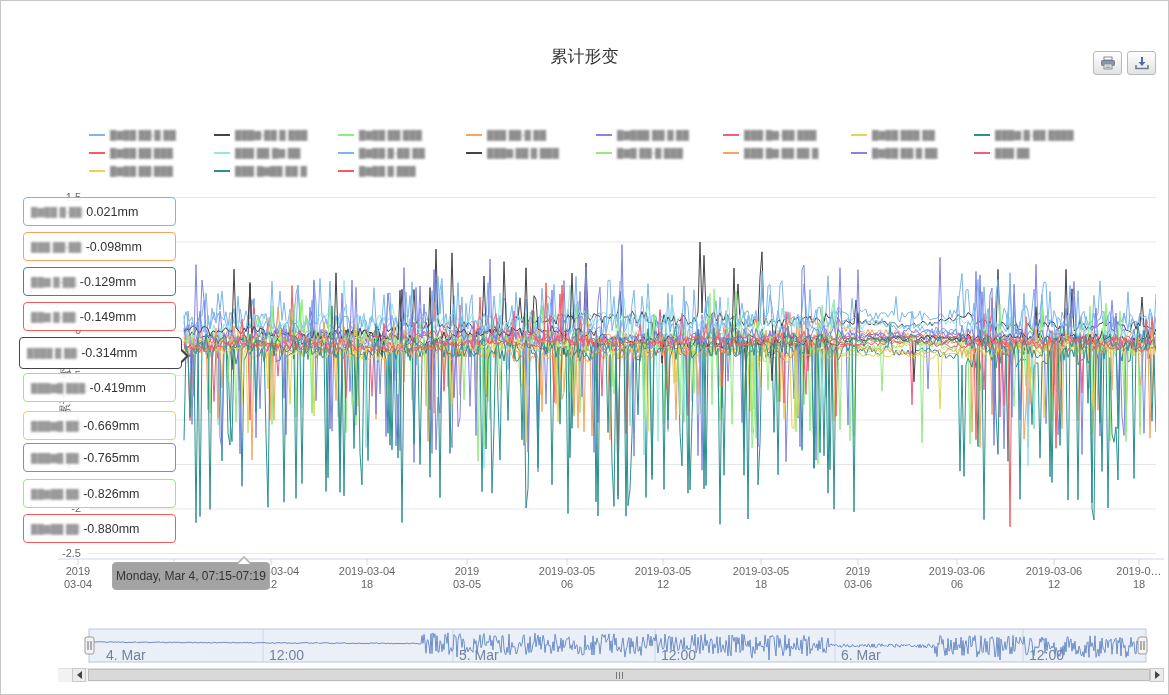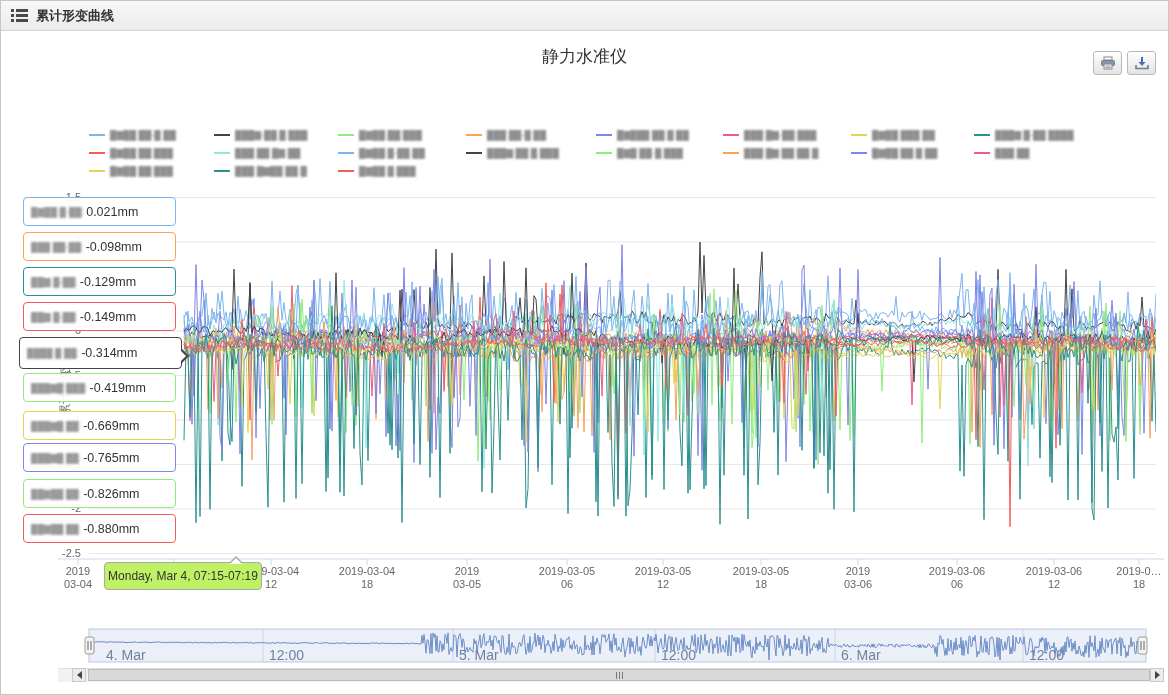--- a/index.html
+++ b/index.html
@@ -33,22 +33,22 @@
   
   .tt{position:absolute;left:22px;width:153px;height:29px;box-sizing:border-box;z-index:5;
       background:rgba(255,255,255,0.93);border:1px solid #999;border-radius:4px;
       display:flex;align-items:center;padding:0 7px;font-size:12.5px;color:#333;white-space:nowrap;}
   .tt .rl{font-size:9px;color:#9a9a9a;filter:blur(1.2px);margin-right:2px;}
   .tt.focus{left:18px;width:163px;height:32px;background:#fff;z-index:6;}
   .tt.focus:before{content:"";position:absolute;right:-8px;top:10px;border:8px solid transparent;
                    border-right:0;border-left:8px solid #434348;}
   .tt.focus:after{content:"";position:absolute;right:-5px;top:12px;border:6px solid transparent;
                   border-right:0;border-left:6px solid #ffffff;}
-  .datebox{position:absolute;left:103px;top:561px;width:158px;height:28px;box-sizing:border-box;z-index:7;
-           background:#bef264;border:1px solid #a9a9a9;border-radius:4px;display:flex;align-items:center;
+  .datebox{position:absolute;left:111px;top:561px;width:158px;height:28px;box-sizing:border-box;z-index:7;
+           background:#a3a3a3;border:1px solid #a9a9a9;border-radius:4px;display:flex;align-items:center;
            justify-content:center;font-size:12px;color:#333;}
   .datebox:before{content:"";position:absolute;top:-7px;left:84%;border:7px solid transparent;border-top:0;
                   border-bottom:7px solid #a9a9a9;margin-left:-7px;}
   .datebox:after{content:"";position:absolute;top:-5px;left:84%;border:6px solid transparent;border-top:0;
                  border-bottom:6px solid #ffffff;margin-left:-6px;}
   
   .navlab{position:absolute;font-size:14px;color:#6f829e;z-index:2;}
   
   .sb-track{position:absolute;left:57px;top:667px;width:1106px;height:14px;background:#f2f2f2;
             border-top:1px solid #e0e0e0;box-sizing:border-box;}
@@ -59,30 +59,22 @@
   .sb-thumb i{width:1px;height:7px;background:#777;}
   .arr-l{width:0;height:0;border:4px solid transparent;border-left:0;border-right:5px solid #444;}
   .arr-r{width:0;height:0;border:4px solid transparent;border-right:0;border-left:5px solid #444;}
   svg{position:absolute;left:0;top:0;z-index:0;}
 </style>
 </head>
 <body>
 
 <div class="page">
 
-  <div class="hdr">
-    <span class="hdr-icon">
-        <i></i>
-        <i></i>
-        <i></i>
-      </span>
-    <span class="hdr-title">累计形变曲线</span>
-  </div>
-
-  <div class="ctitle">静力水准仪</div>
+
+  <div class="ctitle">累计形变</div>
 
   <div class="exports">
     <div class="exp-btn">
       <svg width="16" height="14" style="position:static">
         <rect x="4" y="1" width="8" height="3" fill="#ffffff" stroke="#8a8a8a"></rect>
         <rect x="1.5" y="4.5" width="13" height="5" rx="1" fill="#8496ad" stroke="#6d7d92"></rect>
         <rect x="4" y="8" width="8" height="5" fill="#eef2f7" stroke="#8a8a8a"></rect>
         <line x1="5.5" y1="10" x2="10.5" y2="10" stroke="#9aa7b8"></line>
         <line x1="5.5" y1="11.5" x2="10.5" y2="11.5" stroke="#9aa7b8"></line>
       </svg>

